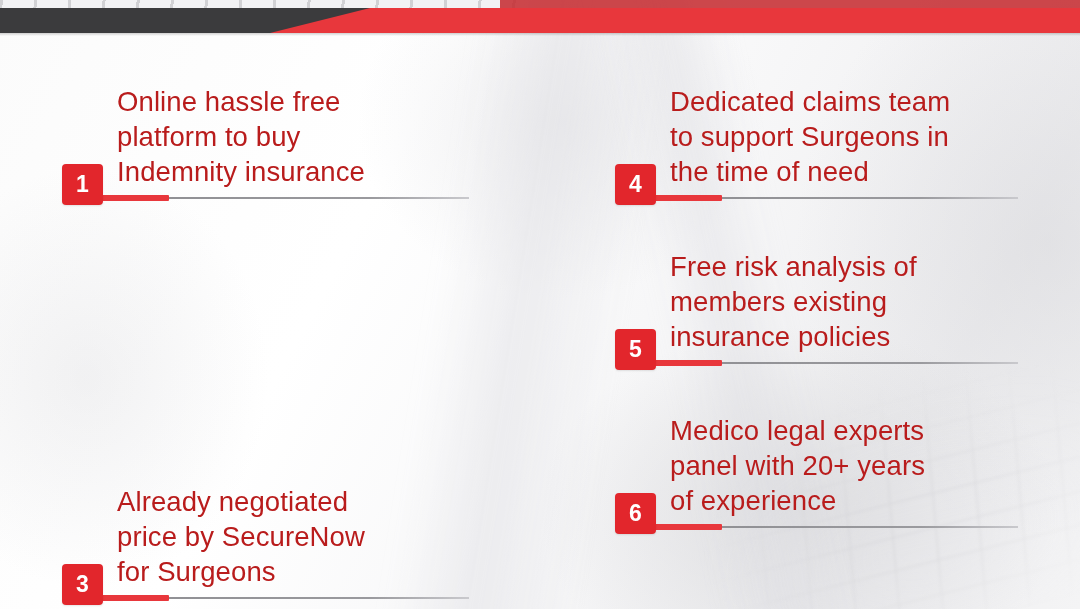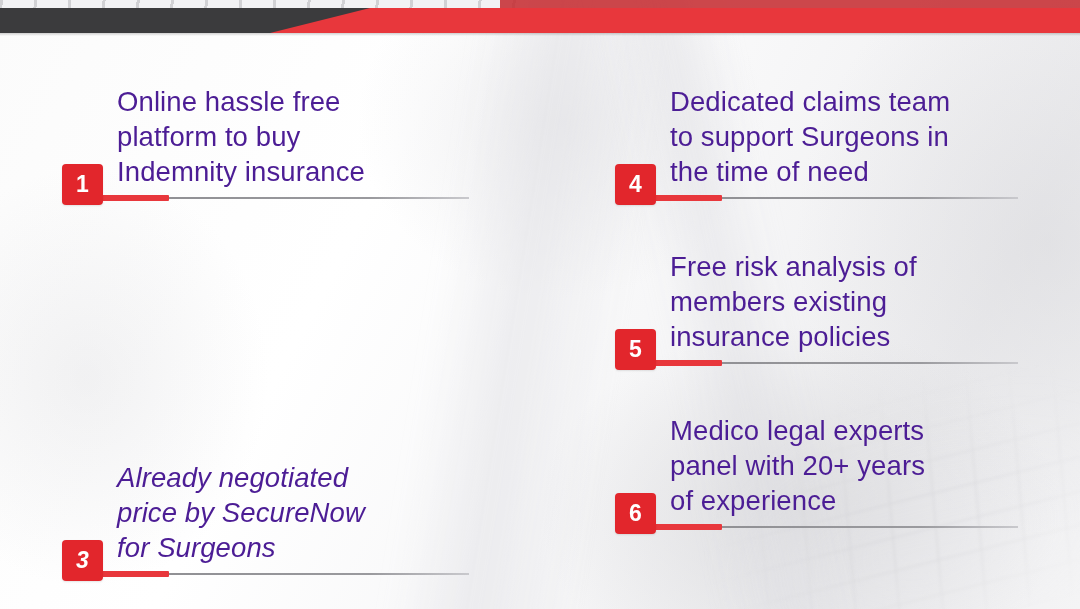--- a/index.html
+++ b/index.html
@@ -125,21 +125,21 @@
   .col-right { left: 615px; }
 
   .item {
     position: absolute;
     width: 470px;
   }
 
   .item-text {
     font-size: 27.5px;
     line-height: 35px;
-    color: #4c1d95;
+    color: #b91c1c;
     font-weight: 400;
     letter-spacing: 0.1px;
     padding-left: 55px;
     white-space: pre-line;
   }
 
   .rule {
     position: relative;
     height: 14px;
     margin-top: 2px;
@@ -209,21 +209,21 @@
 platform to buy
 Indemnity insurance</div>
         <div class="rule">
           <div class="rule-gray rule-w-left"></div>
           <div class="rule-red"></div>
           <div class="badge" style="top:-27px;">1</div>
         </div>
       </div>
 
 
-      <div class="item" style="top:460px;font-style:italic;">
+      <div class="item" style="top:484px;">
         <div class="item-text">Already negotiated
 price by SecureNow
 for Surgeons</div>
         <div class="rule">
           <div class="rule-gray rule-w-left"></div>
           <div class="rule-red"></div>
           <div class="badge" style="top:-27px;">3</div>
         </div>
       </div>
 

